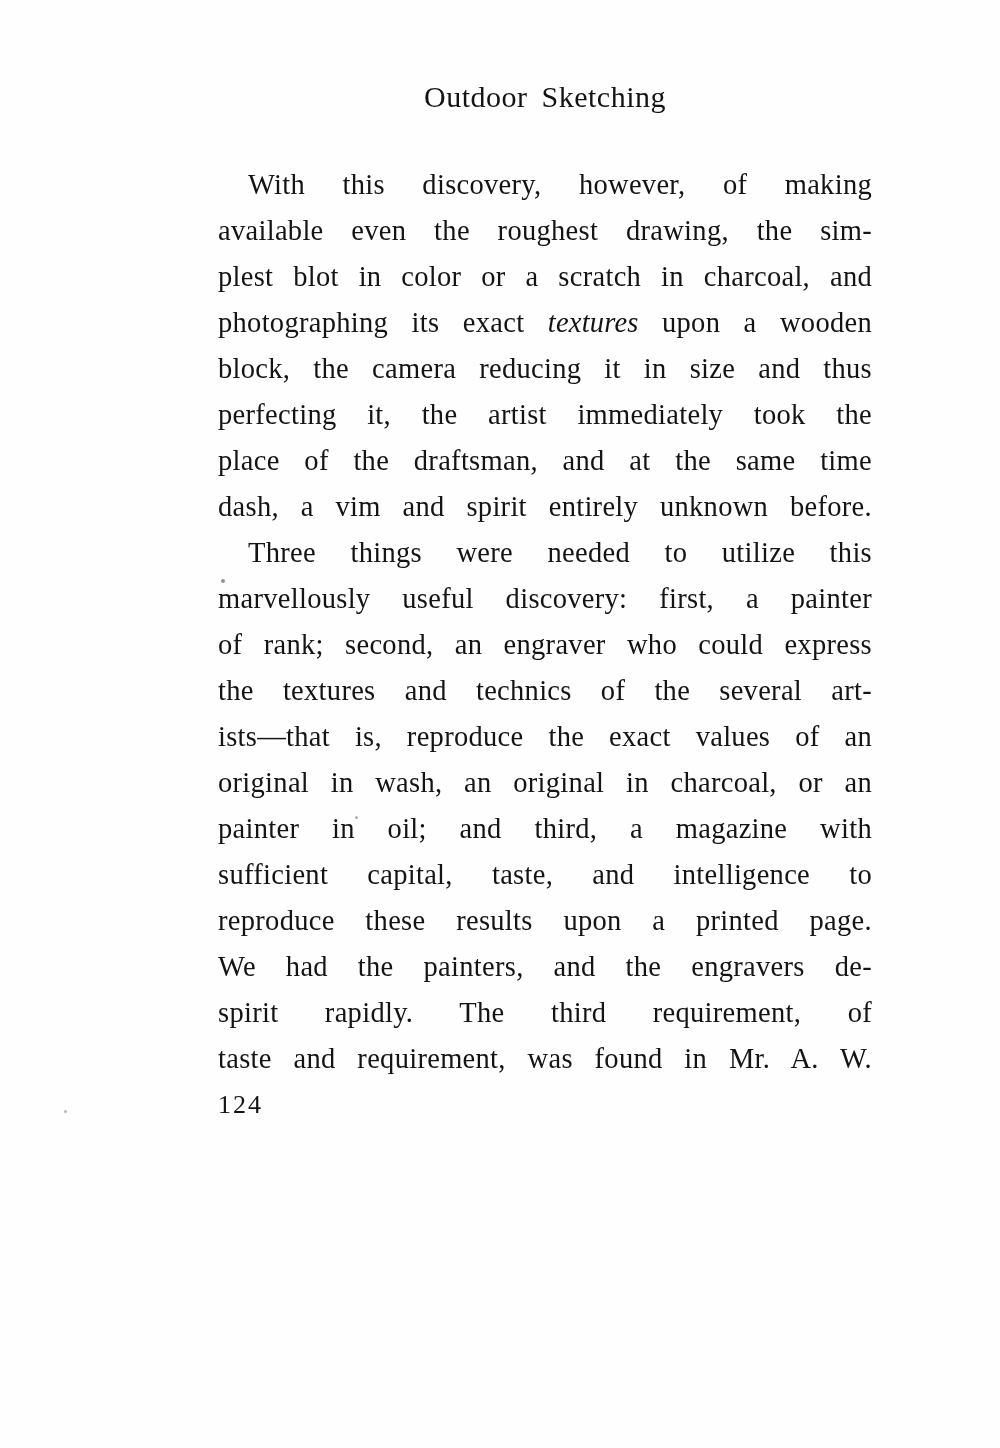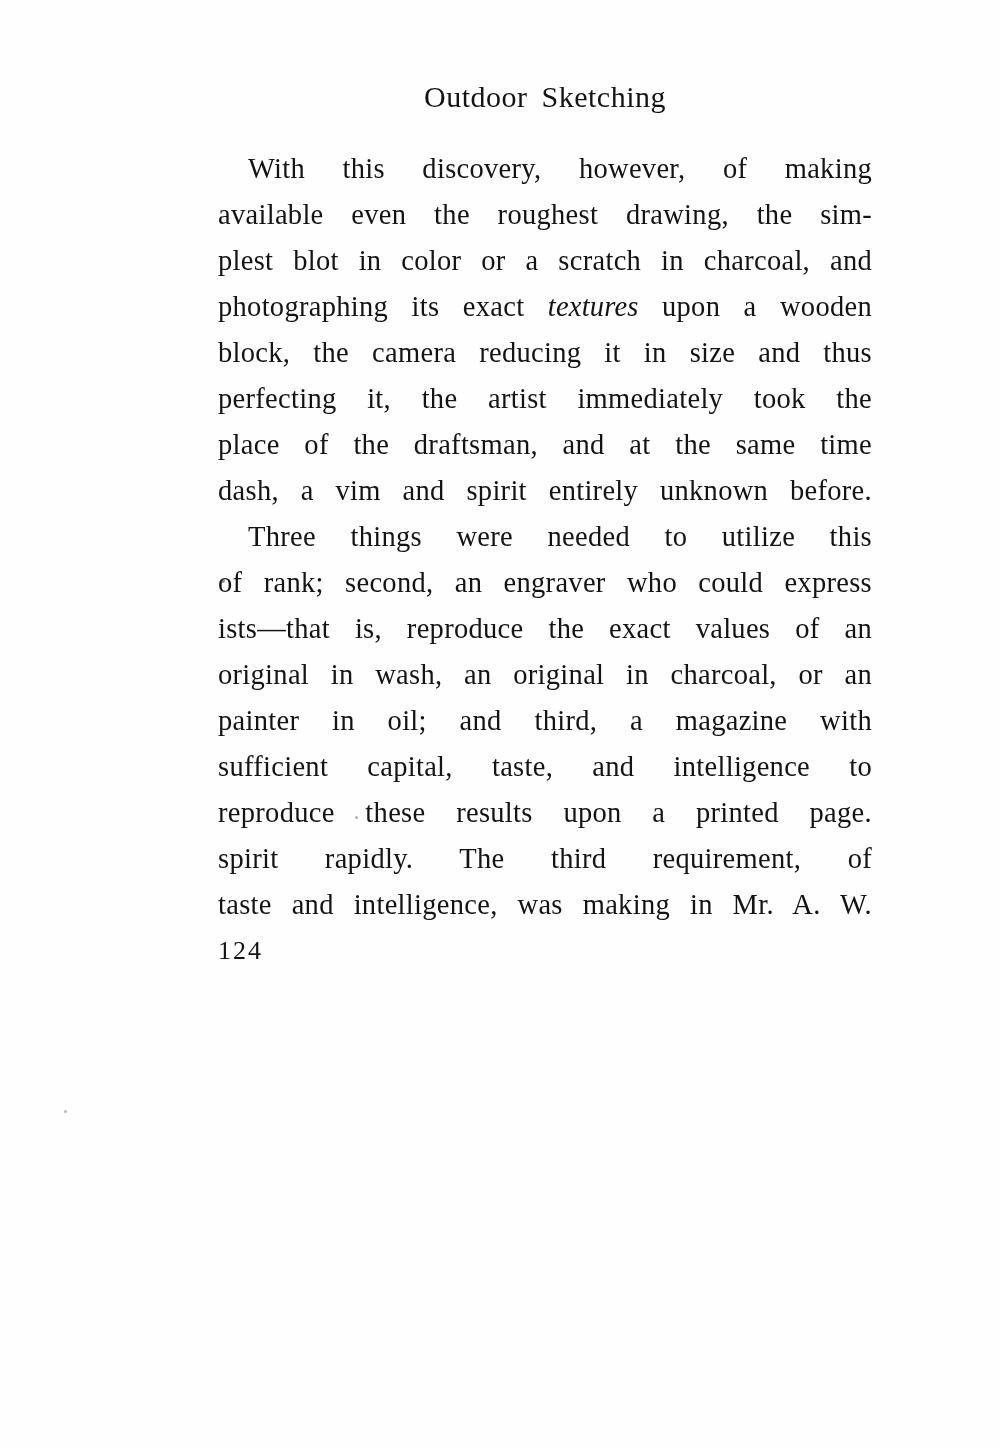--- a/index.html
+++ b/index.html
@@ -27,21 +27,21 @@
   .title {
     width: 654px;
     text-align: center;
     font-size: 30px;
     line-height: 34px;
     letter-spacing: 0.5px;
     word-spacing: 6px;
     white-space: nowrap;
   }
   .text-block {
-    margin-top: 32px;
+    margin-top: 48px;
     width: 654px;
   }
   .paragraph { margin: 0; }
   .line {
     width: 654px;
     font-size: 28.5px;
     line-height: 46px;
     letter-spacing: 0.3px;
     text-align: justify;
     text-align-last: justify;
@@ -80,28 +80,31 @@
         <div class="line">available even the roughest drawing, the sim-</div>
         <div class="line">plest blot in color or a scratch in charcoal, and</div>
         <div class="line">photographing its exact <em>textures</em> upon a wooden</div>
         <div class="line">block, the camera reducing it in size and thus</div>
         <div class="line">perfecting it, the artist immediately took the</div>
         <div class="line">place of the draftsman, and at the same time</div>
         <div class="line">dash, a vim and spirit entirely unknown before.</div>
       </div>
       <div class="paragraph">
         <div class="line first-line">Three things were needed to utilize this</div>
+        <div class="line">marvellously useful discovery: first, a painter</div>
         <div class="line">of rank; second, an engraver who could express</div>
+        <div class="line">the textures and technics of the several art-</div>
         <div class="line">ists—that is, reproduce the exact values of an</div>
         <div class="line">original in wash, an original in charcoal, or an</div>
         <div class="line">painter in oil; and third, a magazine with</div>
         <div class="line">sufficient capital, taste, and intelligence to</div>
         <div class="line">reproduce these results upon a printed page.</div>
+        <div class="line">We had the painters, and the engravers de-</div>
         <div class="line">spirit rapidly. The third requirement, of</div>
-        <div class="line">taste and intelligence, was making in Mr. A. W.</div>
+        <div class="line">taste and requirement, was found in Mr. A. W.</div>
       </div>
     </div>
 
   <div class="folio">124</div>
 
   <span class="speckle s1"></span>
   <span class="speckle s2"></span>
   <span class="speckle s3"></span>
 </div>
 

